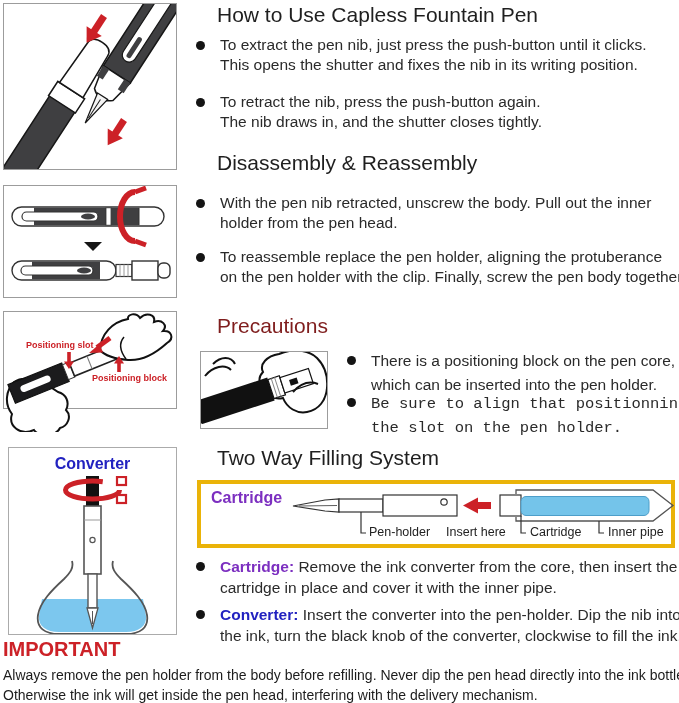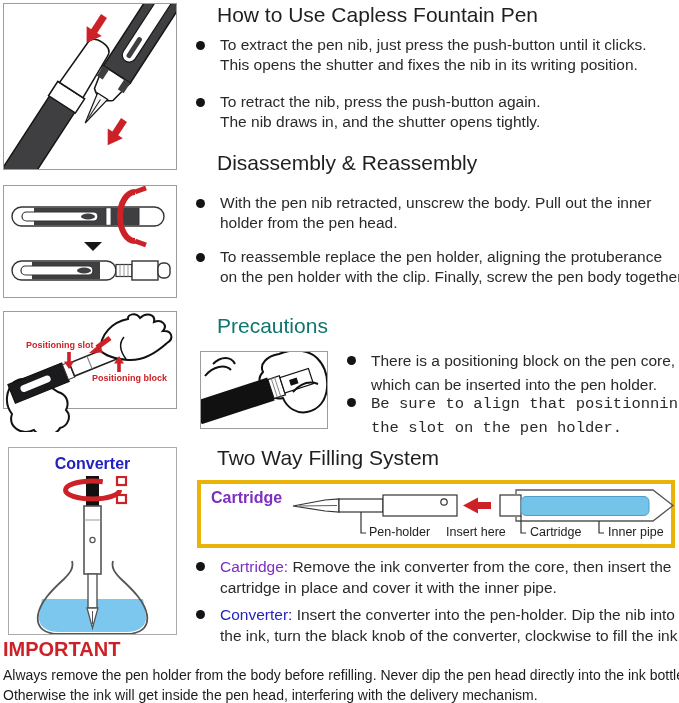--- a/index.html
+++ b/index.html
@@ -1,26 +1,26 @@
 <!DOCTYPE html>
 <html><head>
 <meta charset="utf-8">
 <style>
   html,body{margin:0;padding:0;background:#fff;}
   #canvas{position:relative;width:679px;height:703px;background:#fff;overflow:hidden;
           font-family:"Liberation Sans","DejaVu Sans",sans-serif;color:#262626;}
   .ill{position:absolute;background:#fff;border:1px solid #9c9c9c;box-sizing:border-box;}
   .ill svg{display:block;}
   .h{position:absolute;font-size:21px;font-weight:400;color:#1f1f1f;white-space:nowrap;}
-  .h.red{color:#0f766e;}
+  .h.red{color:#7f1d1d;}
   .dot{position:absolute;width:9px;height:9px;border-radius:50%;background:#141414;}
   .body{position:absolute;font-size:15.5px;line-height:20px;color:#2a2a2a;white-space:pre;}
   .body.lh21{line-height:21px;}
   .body.lh24{line-height:24px;}
-  .lbl{font-weight:normal;}
+  .lbl{font-weight:bold;}
   .lbl.purple{color:#7c2fc0;}
   .lbl.blue{color:#2222c0;}
   .cart-box{position:absolute;left:197px;top:480px;width:478px;height:68px;border:4px solid #eab308;background:#fff;box-sizing:border-box;}
   .cart-h{position:absolute;left:10px;top:5px;font-size:16px;font-weight:bold;color:#7c2fc0;}
   .dlabel{position:absolute;font-size:12.5px;color:#222;white-space:nowrap;}
   .conv-h{position:absolute;left:0;right:0;top:7px;text-align:center;font-size:16px;font-weight:bold;color:#2222c0;}
   .imp-h{position:absolute;left:3px;top:638px;font-size:20px;font-weight:bold;color:#cc2127;}
   .imp-text{position:absolute;left:3px;top:665px;width:676px;font-size:14px;line-height:20px;color:#1c1c1c;white-space:pre;}
 </style>
 </head>
@@ -138,21 +138,21 @@
       </g>
     </svg>
   </div>
 
   <div class="h" style="left:217px;top:3px;">How to Use Capless Fountain Pen</div>
   <span class="dot" style="left:196px;top:41px;"></span>
   <div class="body" style="left:220px;top:35px;">To extract the pen nib, just press the push-button until it clicks.
 This opens the shutter and fixes the nib in its writing position.</div>
   <span class="dot" style="left:196px;top:98px;"></span>
   <div class="body" style="left:220px;top:92px;">To retract the nib, press the push-button again.
-The nib draws in, and the shutter opens tightly.</div>
+The nib draws in, and the shutter closes tightly.</div>
 
   <div class="h" style="left:217px;top:151px;">Disassembly &amp; Reassembly</div>
   <span class="dot" style="left:196px;top:199px;"></span>
   <div class="body" style="left:220px;top:193px;">With the pen nib retracted, unscrew the body. Pull out the inner
 holder from the pen head.</div>
   <span class="dot" style="left:196px;top:253px;"></span>
   <div class="body" style="left:220px;top:247px;">To reassemble replace the pen holder, aligning the protuberance
 on the pen holder with the clip. Finally, screw the pen body together.</div>
 
   <div class="h red" style="left:217px;top:314px;">Precautions</div>

